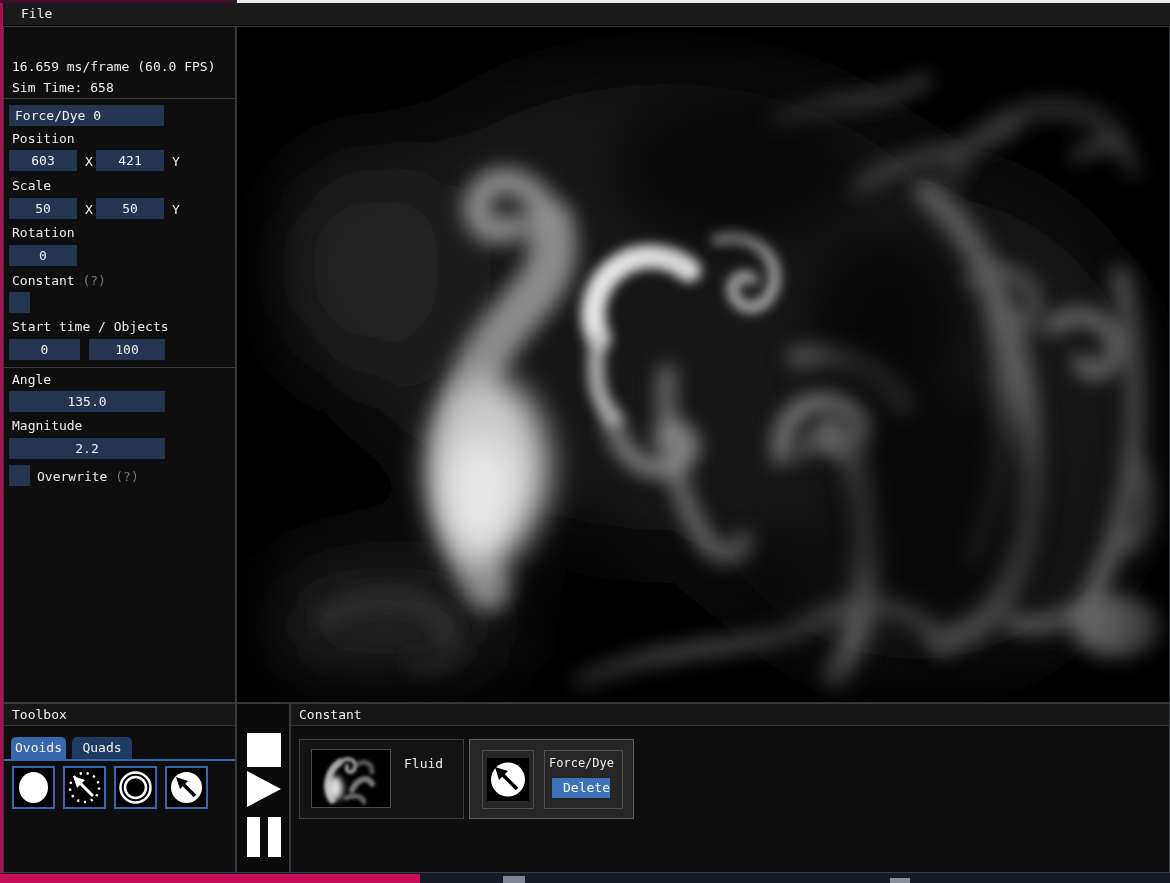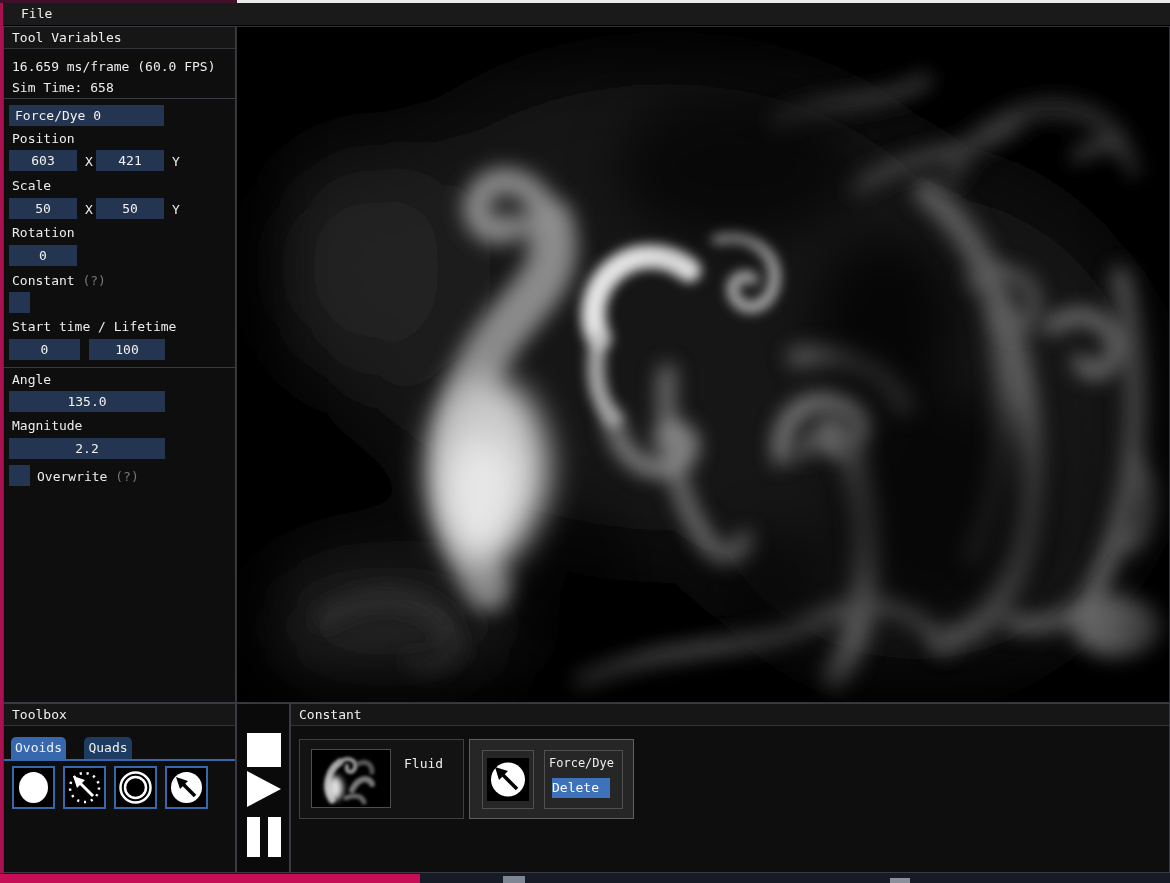--- a/index.html
+++ b/index.html
@@ -55,21 +55,21 @@
   .viewport { left:236px; top:26px; width:934px; height:677px; background:#000;
               border:1px solid #33333a; overflow:hidden; cursor:crosshair; }
 
   
   .card { position:absolute; top:35px; width:165px; height:80px; cursor:pointer; }
   .card.fluid { background:#131313; border:1px solid #3f3f3f; }
   .card.fdye  { background:#262626; border:1px solid #5f5f5f; }
   .thumb { position:absolute; background:#000; border:1px solid #4d4d4d; }
   .subbox { position:absolute; border:1px solid #505050; }
   .delete-btn { position:absolute; left:7px; top:27px; width:58px; height:20px;
-                background:#3e72ba; color:#fff; text-align:left; line-height:19px; cursor:pointer; }
+                background:#3e72ba; color:#fff; text-align:right; line-height:19px; cursor:pointer; }
 
   
   .taskbar { left:0; top:873px; width:1170px; height:10px; background:#161b26; }
   .taskbar-accent { left:0; top:874px; width:420px; height:9px; background:#c60e56; }
   .tb-sq1 { left:503px; top:876px; width:22px; height:7px; background:#7e8694; }
   .tb-sq2 { left:890px; top:878px; width:20px; height:5px; background:#8a8f99; }
 </style>
 </head>
 <body>
 
@@ -77,21 +77,20 @@
 
   <div class="abs topline-left"></div>
   <div class="abs topline-right"></div>
   <div class="abs left-stripe"></div>
 
   <div class="abs menubar">
     <div class="menu-item">File</div>
   </div>
 
   <div class="abs panel tv-panel">
-    <div class="panel-title">Tool Variables</div>
 
     <div class="lbl" style="left:8px; top:32px;">16.659 ms/frame (60.0 FPS)</div>
     <div class="lbl" style="left:8px; top:53px;">Sim Time: 658</div>
     <div class="sep" style="top:71px;"></div>
 
     <div class="field text-left" style="left:5px; top:78px; width:155px;">Force/Dye 0</div>
 
     <div class="lbl" style="left:8px; top:104px;">Position</div>
     <div class="field" style="left:5px; top:123px; width:68px;">603</div>
     <div class="lbl" style="left:81px; top:127px;">X</div>
@@ -103,21 +102,21 @@
     <div class="lbl" style="left:81px; top:175px;">X</div>
     <div class="field" style="left:92px; top:171px; width:68px;">50</div>
     <div class="lbl" style="left:168px; top:175px;">Y</div>
 
     <div class="lbl" style="left:8px; top:198px;">Rotation</div>
     <div class="field" style="left:5px; top:218px; width:68px;">0</div>
 
     <div class="lbl" style="left:8px; top:246px;"><span>Constant</span> <span class="help">(?)</span></div>
     <div class="checkbox" style="left:5px; top:265px;"></div>
 
-    <div class="lbl" style="left:8px; top:292px;">Start time / Lifetime</div>
+    <div class="lbl" style="left:8px; top:292px;">Start time / Objects</div>
     <div class="field" style="left:5px; top:312px; width:71px;">0</div>
     <div class="field" style="left:85px; top:312px; width:76px;">100</div>
 
     <div class="sep" style="top:340px;"></div>
 
     <div class="lbl" style="left:8px; top:345px;">Angle</div>
     <div class="field" style="left:5px; top:364px; width:156px;">135.0</div>
 
     <div class="lbl" style="left:8px; top:391px;">Magnitude</div>
     <div class="field" style="left:5px; top:411px; width:156px;">2.2</div>
@@ -217,21 +216,21 @@
         <rect x="-40" y="-30" width="75" height="735" fill="#000" opacity="0.8"></rect>
         <rect x="897" y="-30" width="75" height="735" fill="#000" opacity="0.6"></rect>
       </g>
     </svg>
   </div>
 
   <div class="abs panel tb-panel">
     <div class="panel-title">Toolbox</div>
 
     <div class="tab active" style="left:7px; top:33px; width:55px;">Ovoids</div>
-    <div class="tab inactive" style="left:80px; top:33px; width:48px;">Quads</div>
+    <div class="tab inactive" style="left:68px; top:33px; width:60px;">Quads</div>
     <div class="tab-underline" style="top:55px;"></div>
 
     <div class="toolbtn" style="left:8px; top:62px;">
       <svg width="39" height="39" viewBox="0 0 39 39">
         <ellipse cx="19.5" cy="19.5" rx="14.5" ry="15.5" fill="#fff"></ellipse>
       </svg>
     </div>
     <div class="toolbtn" style="left:59px; top:62px;">
       <svg width="39" height="39" viewBox="0 0 39 39">
         <circle cx="19.5" cy="19.5" r="14.5" fill="none" stroke="#fff" stroke-width="2.5" stroke-dasharray="2.2,4.8"></circle>

